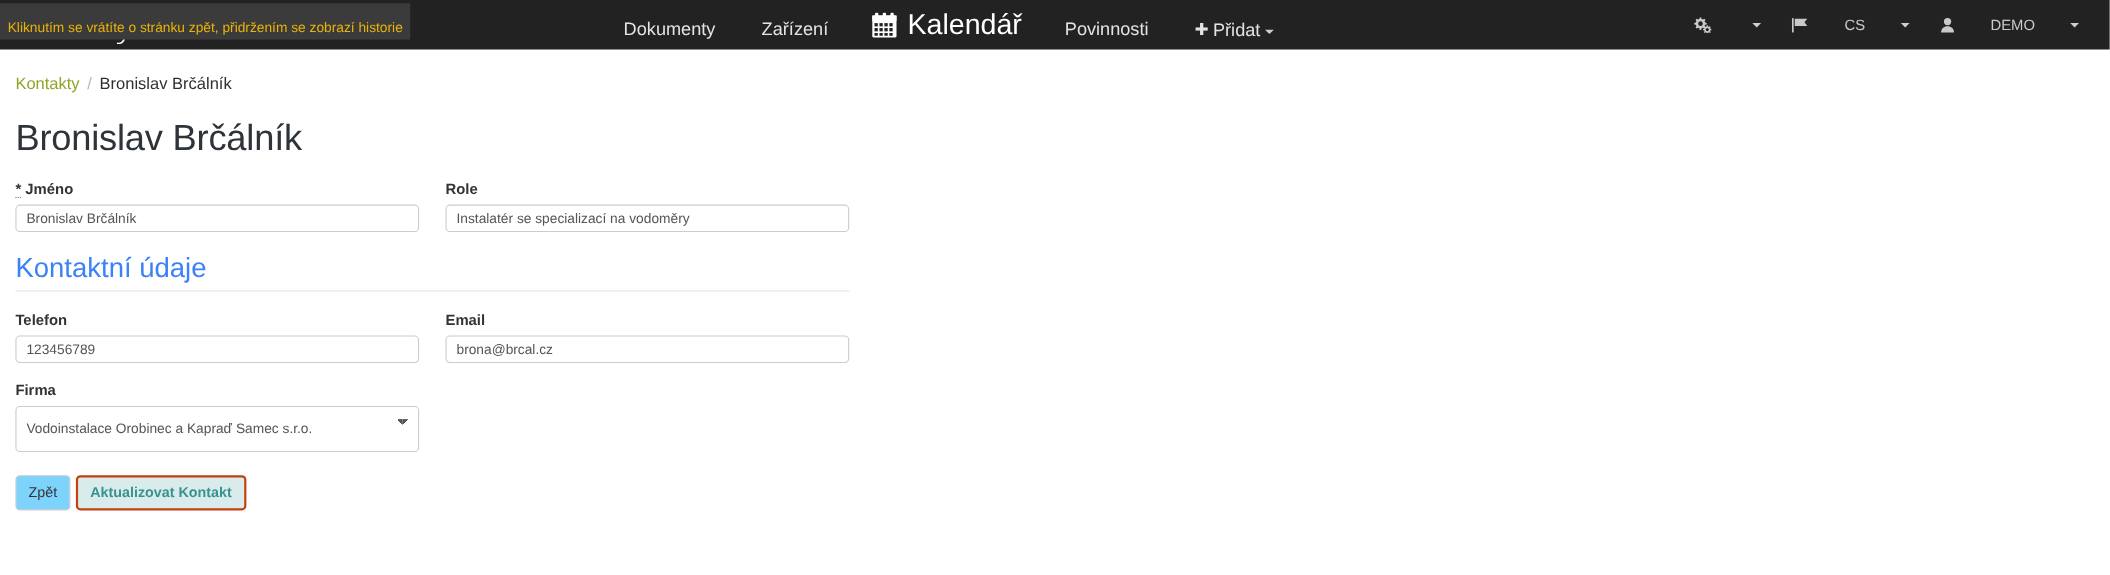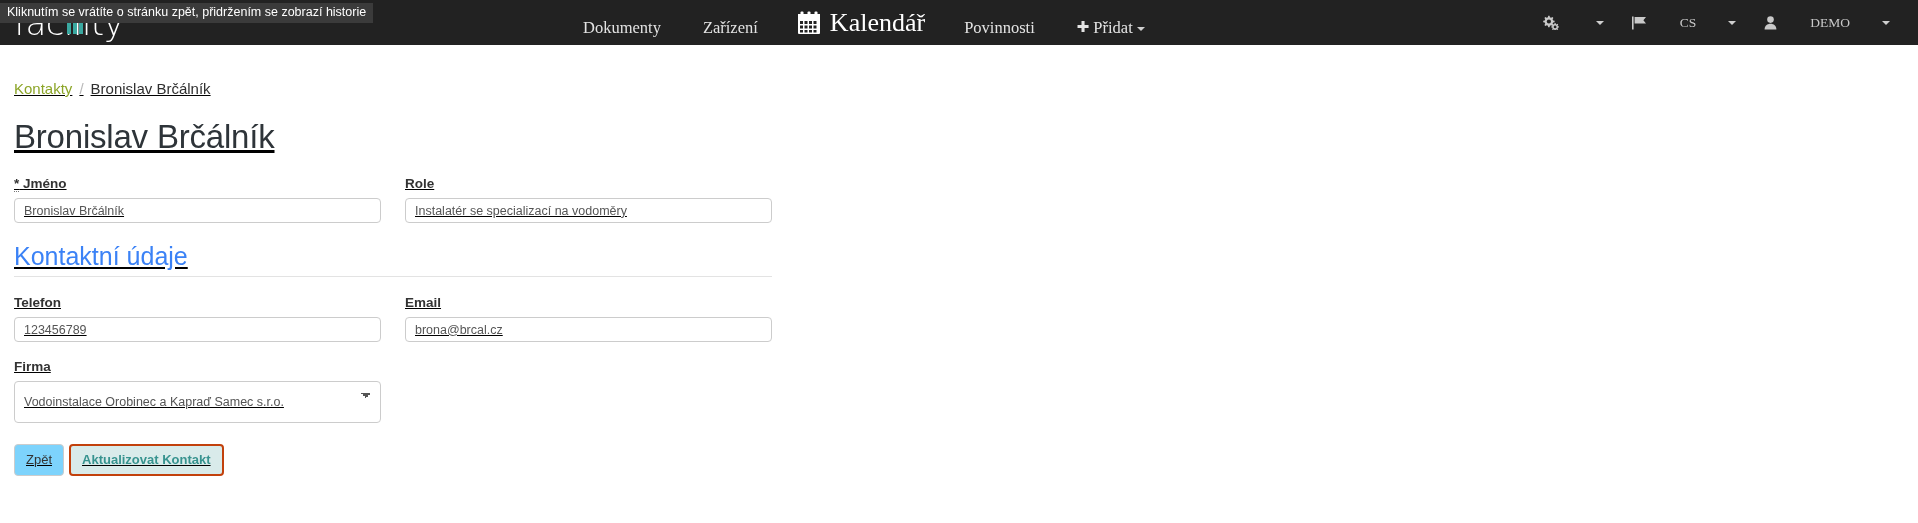--- a/index.html
+++ b/index.html
@@ -64,21 +64,20 @@
   }
   .nav-link {
     color: #e3e3e3;
     font-size: 16.5px;
     padding: 0 21px;
     line-height: 45px;
     height: 36px;
     text-decoration: none;
     white-space: nowrap;
     cursor: pointer;
-    font-family: Liberation Serif, serif;
   }
   .nav-link.big {
     font-size: 26px;
     color: #ffffff;
     display: flex;
     align-items: center;
     gap: 9px;
     padding: 0 18px;
   }
   .cal-icon {
@@ -120,33 +119,32 @@
     gap: 28px;
   }
   .ic { display:inline-block; margin-right:5px; line-height:0; }
   .ic svg { display:block; }
 
   
   .status-tip {
     position: absolute;
     left: 0px; top: 3px;
     background: #3b3b3b;
-    color: #ffffff;
+    color: #eab308;
     font-size: 12.5px;
     line-height: 17px;
-    padding: 1px 7px 2px 7px;
+    padding: 14px 7px 2px 7px;
     white-space: nowrap;
     z-index: 20;
     font-family: "Liberation Sans", sans-serif;
   }
 
   
   .container {
-    padding: 16px 14px;
-    text-decoration: underline;
+    padding: 4px 14px;
   }
   .breadcrumb {
     margin: 0;
     padding: 18px 0 0 0;
     font-size: 15px;
     color: #333333;
     display: flex;
     align-items: baseline;
     gap: 7px;
     line-height: 20px;

